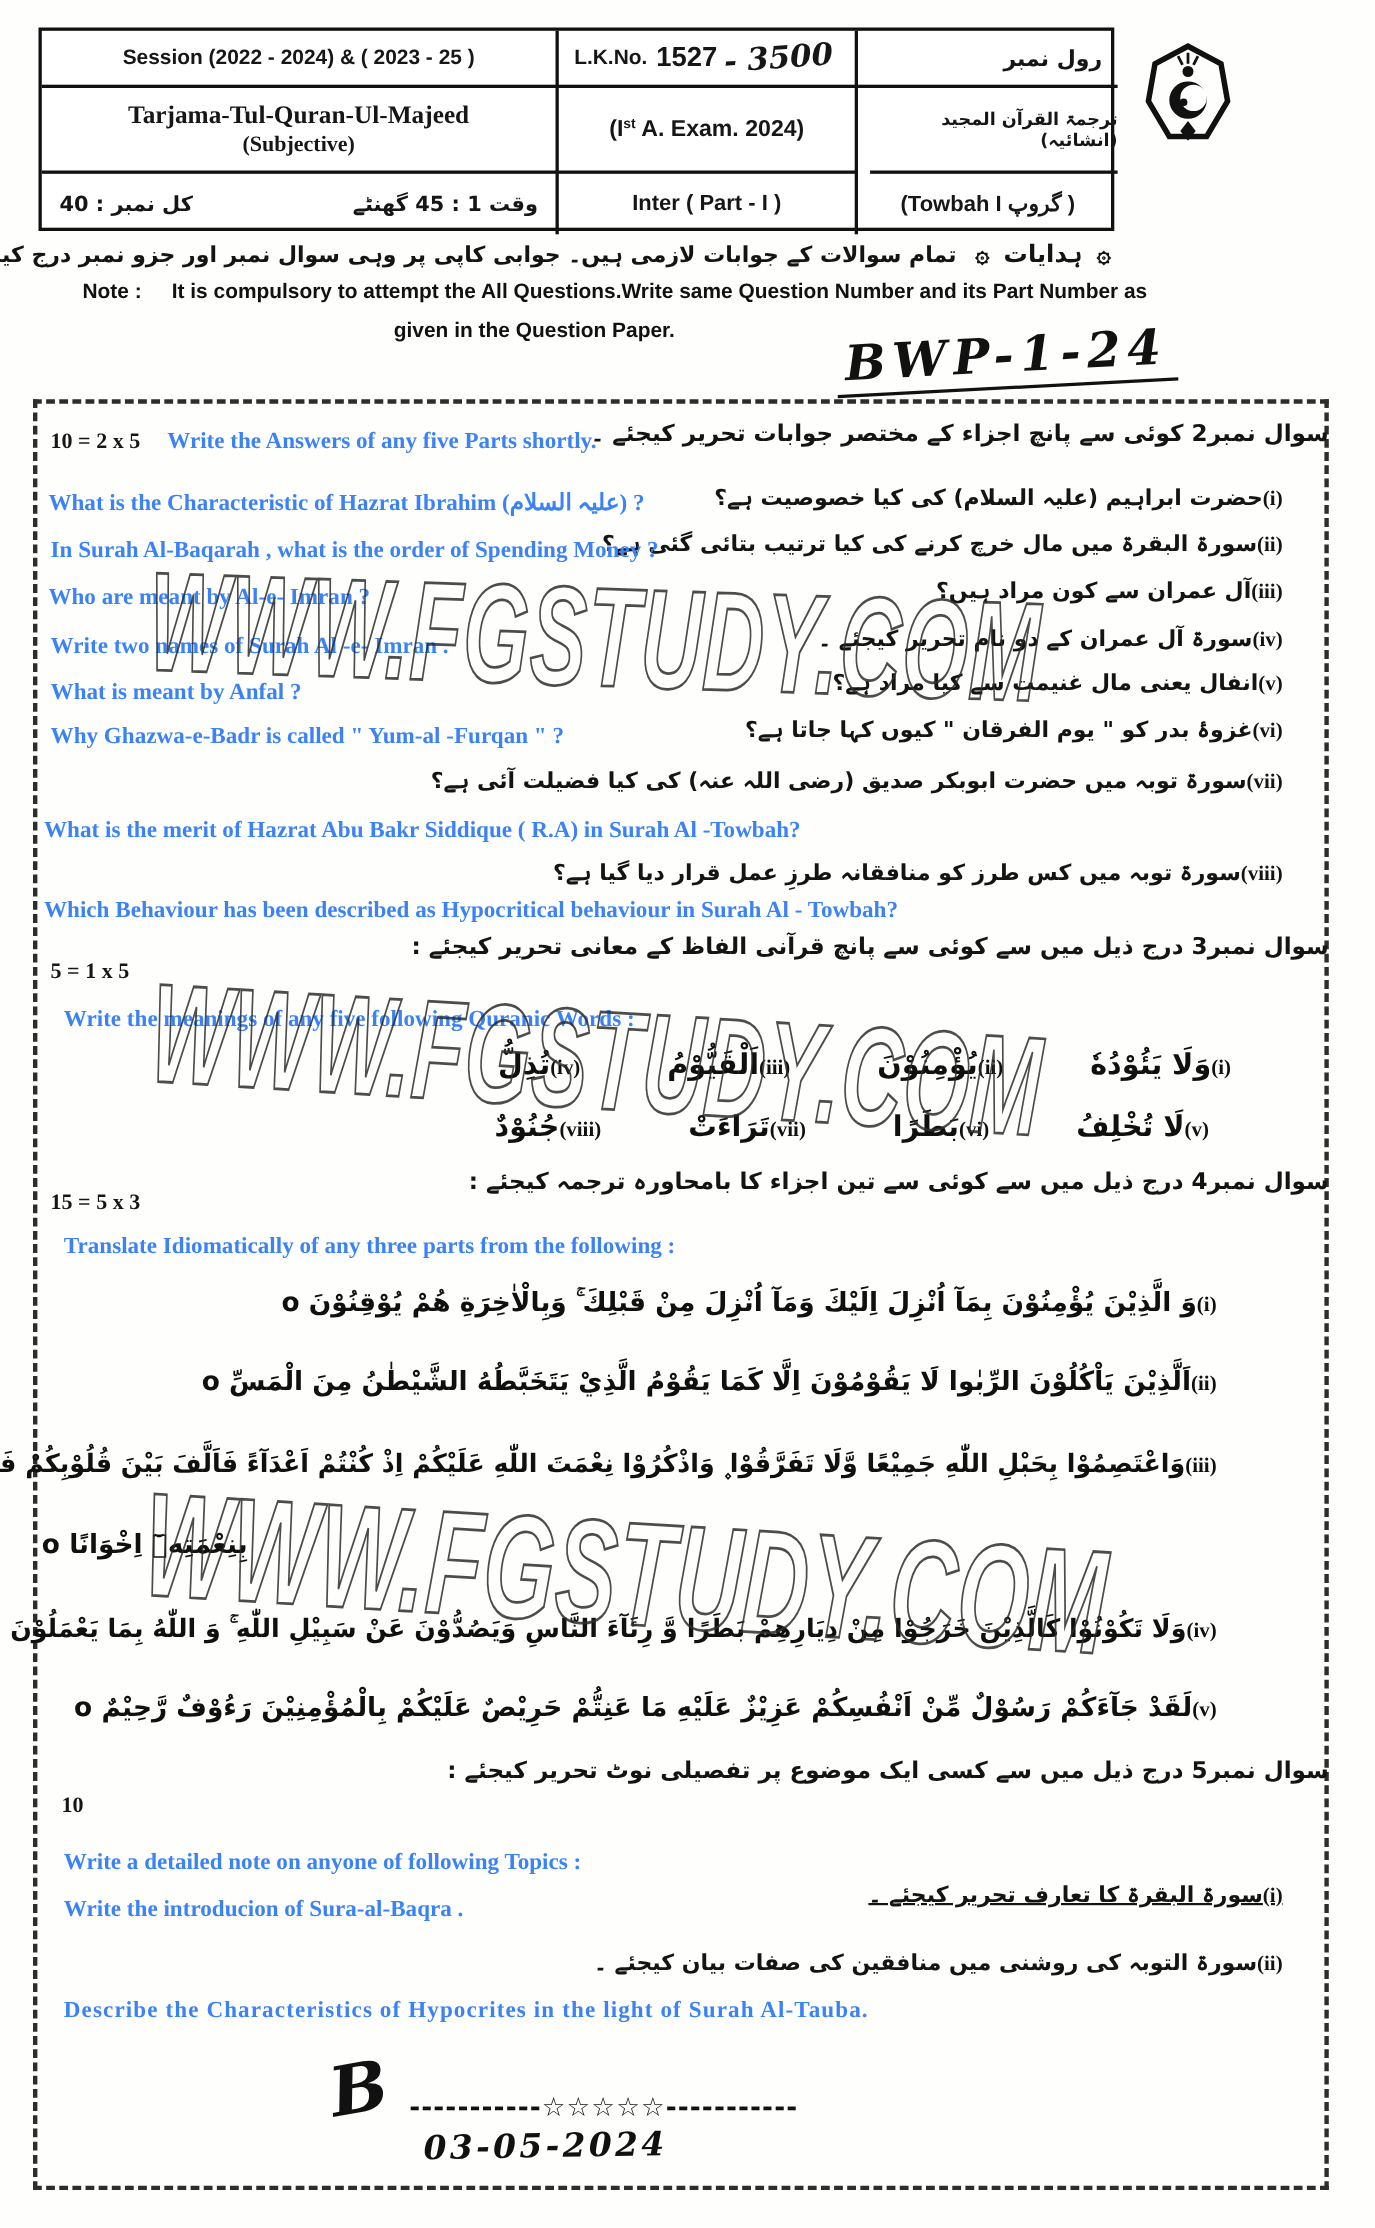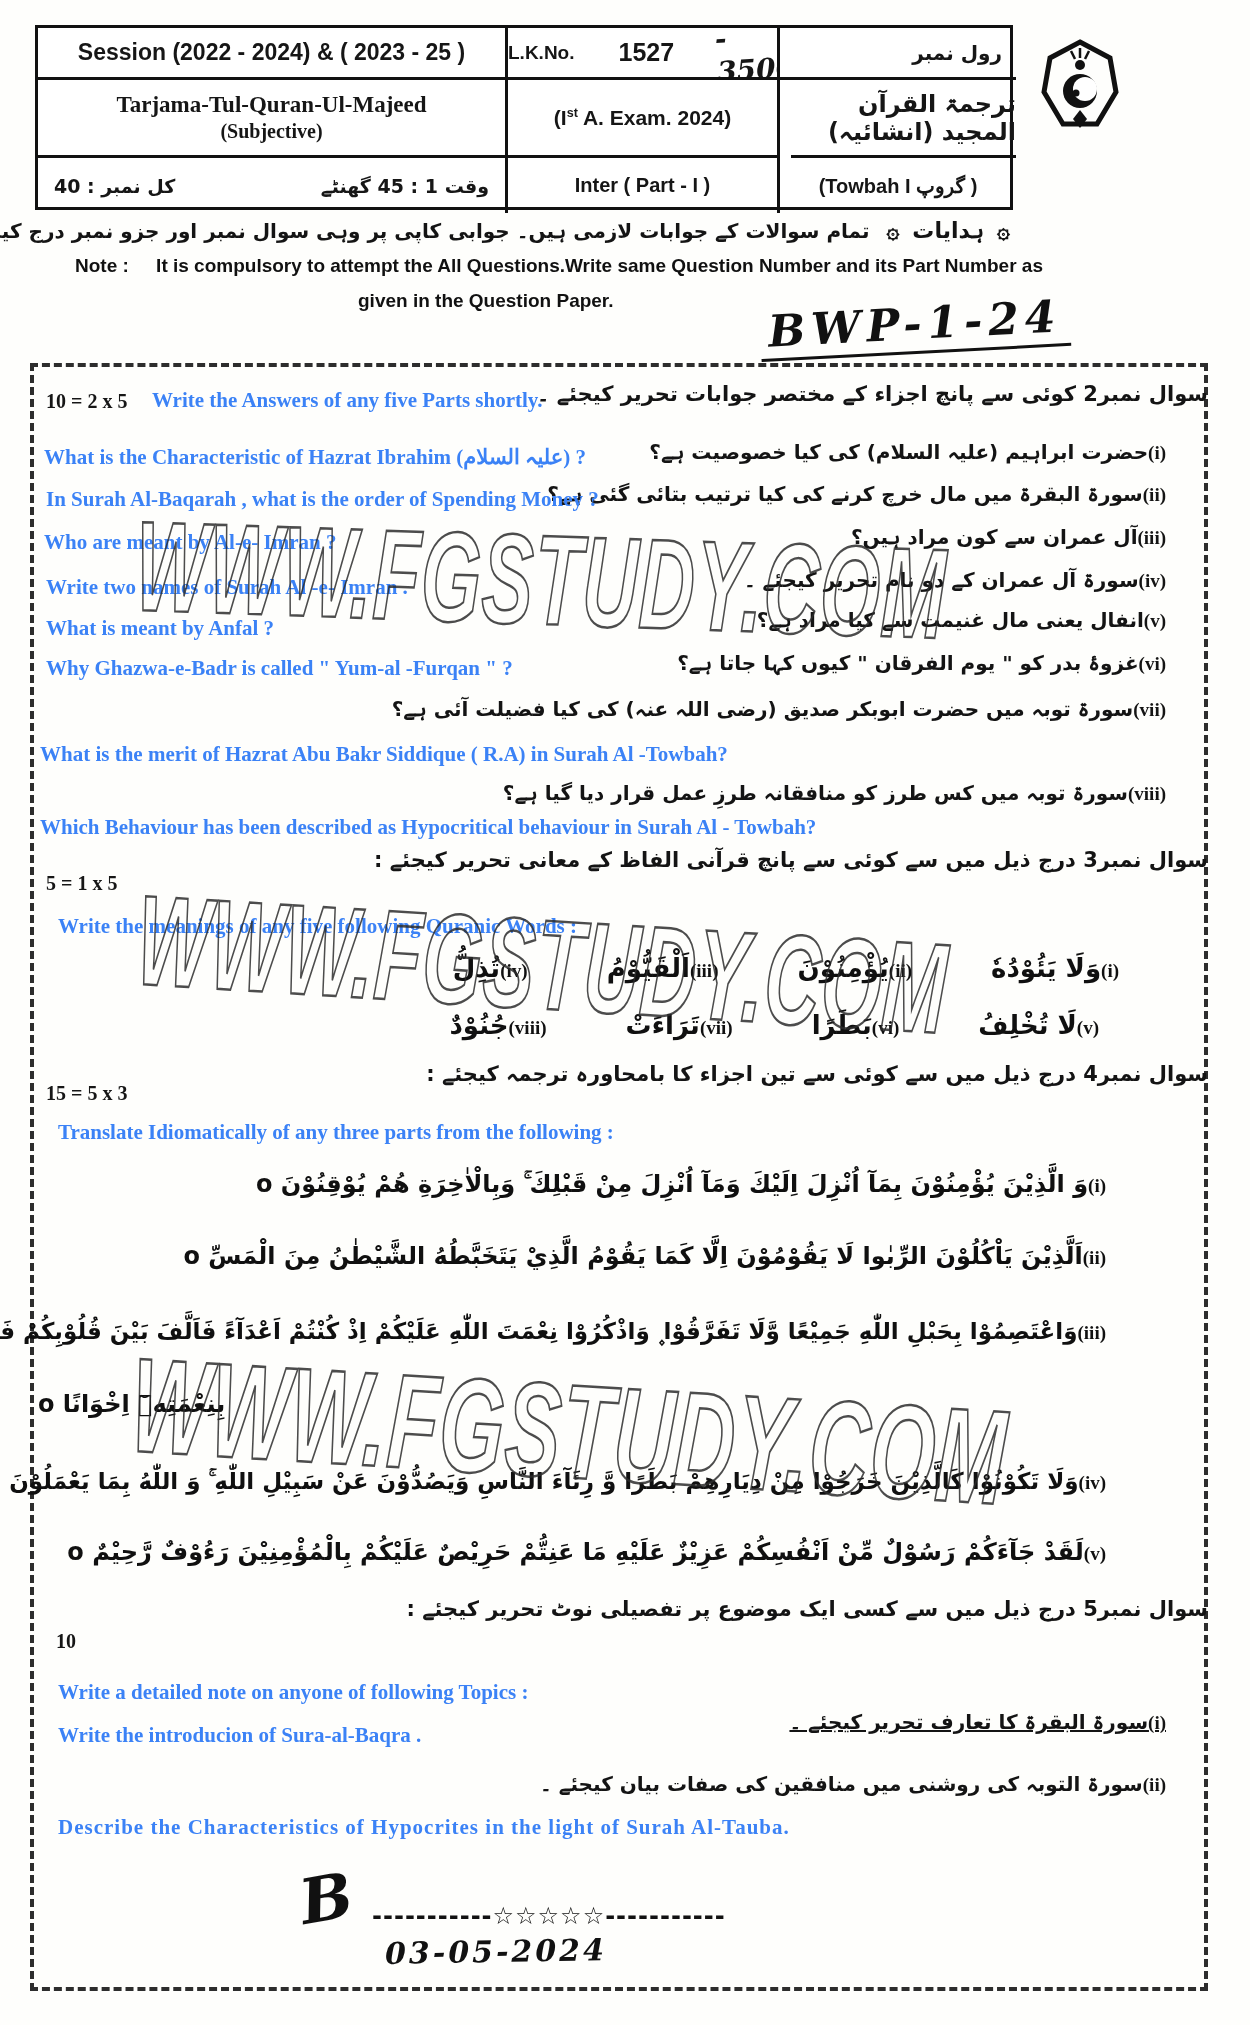--- a/index.html
+++ b/index.html
@@ -50,42 +50,42 @@
   .lkhand{font-family:"DejaVu Serif",serif;font-style:italic;font-weight:700;font-size:28px;
         transform:rotate(-4deg);display:inline-block;margin-left:6px;}
   sup{font-size:0.6em;}
 </style>
 </head>
 <body>
 
 <div class="page">
 
   <div id="hdr">
-    <div class="cell sans" style="font-size:23px;">
+    <div class="cell sans" style="font-size:19px;">
       <span>Session (2022 - 2024) &amp; ( 2023 - 25 )</span>
     </div>
-    <div class="cell sans" style="font-size:19px;justify-content:flex-start;padding-left:0;gap:36px;">
+    <div class="cell sans" style="font-size:19px;justify-content:flex-start;padding-left:14px;">
       <span>L.K.No.</span>
       <span style="font-size:25px;margin-left:8px;">1527</span>
       <span class="lkhand">- 3500</span>
     </div>
     <div class="cell urf lastcol" style="font-size:20px;justify-content:flex-start;padding-right:14px;">
       <span>رول نمبر</span>
     </div>
 
     <div class="cell serif">
       <div class="title2">
         <span style="font-size:23px;">Tarjama-Tul-Quran-Ul-Majeed</span>
         <span style="font-size:20px;">(Subjective)</span>
       </div>
     </div>
     <div class="cell sans" style="font-size:21px;">
       <span><span>(I</span><sup>st</sup><span> A. Exam. 2024)</span></span>
     </div>
-    <div class="cell urf lastcol" style="font-size:24px;margin-left:11px;">
+    <div class="cell urf lastcol" style="font-size:16px;margin-left:11px;">
       <span>ترجمۃ القرآن المجید (انشائیہ)</span>
     </div>
 
     <div class="cell urf lastrow" style="font-size:19px;justify-content:space-between;padding:0 16px;" dir="rtl">
       <span>وقت 1 : 45 گھنٹے</span>
       <span>کل نمبر : 40</span>
     </div>
     <div class="cell sans lastrow" style="font-size:20px;">
       <span>Inter ( Part - I )</span>
     </div>

